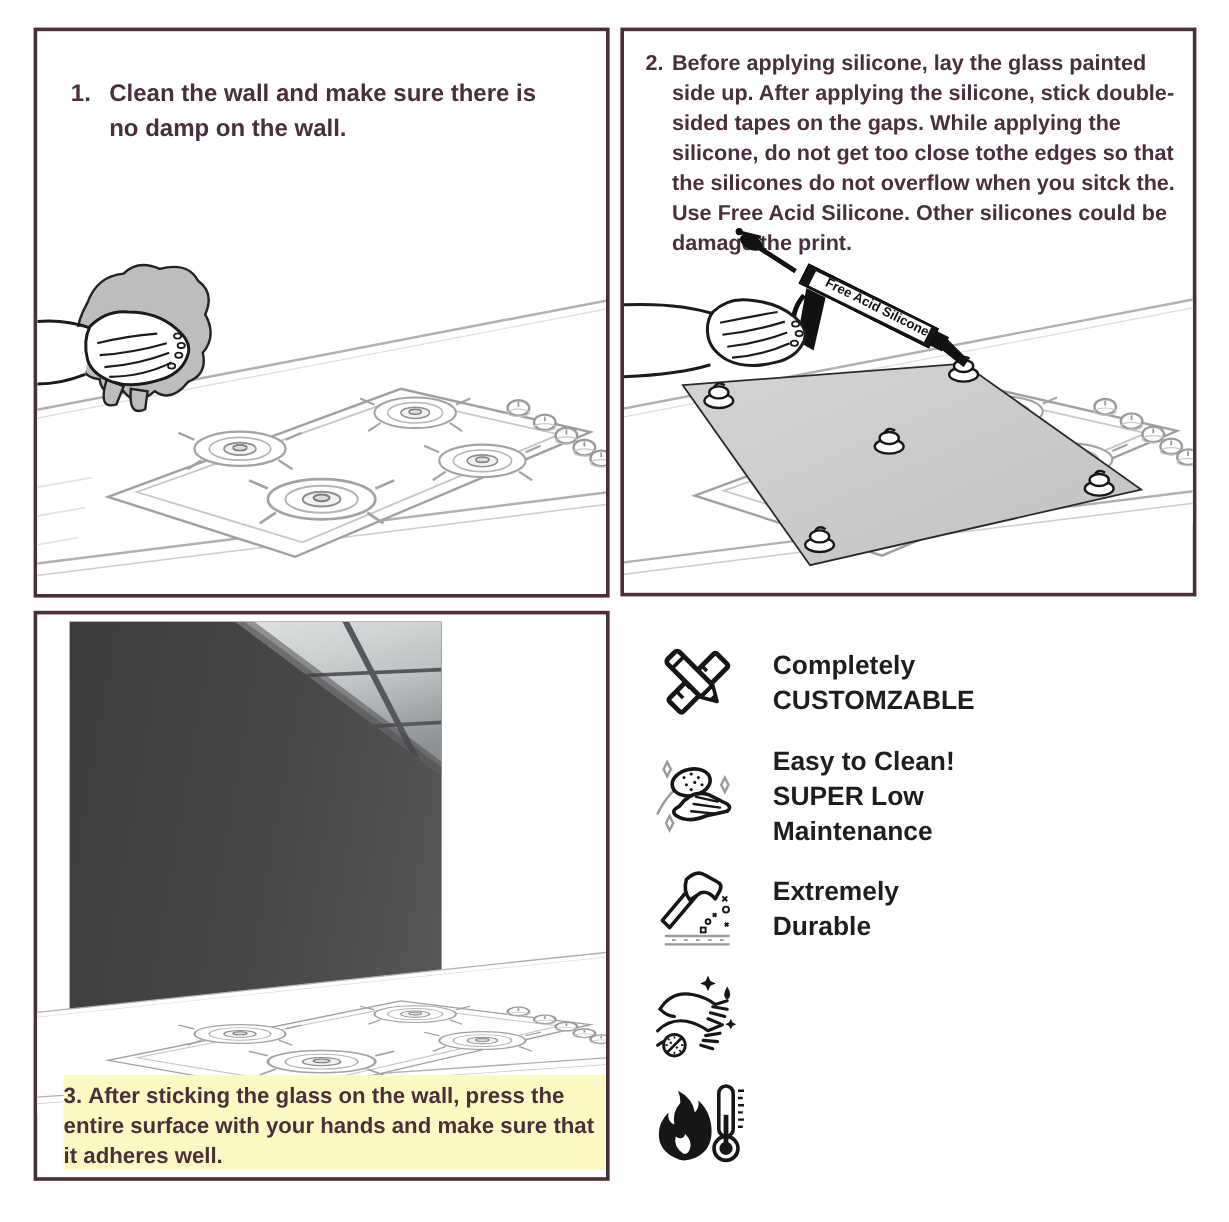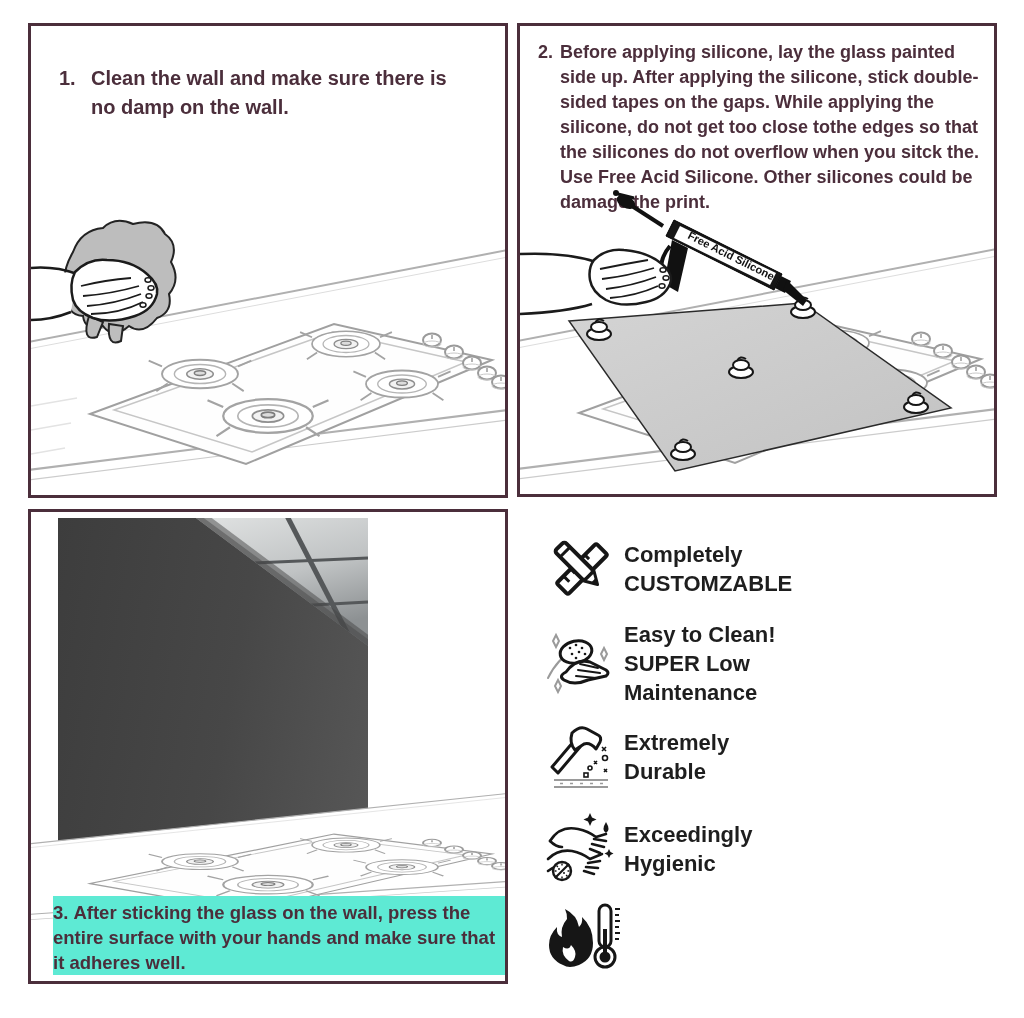--- a/index.html
+++ b/index.html
@@ -17,36 +17,36 @@
   #panel3{left:28px;top:509px;width:480px;height:475px;}
   .step{
     position:absolute;color:#4b2e3b;font-weight:bold;display:flex;
   }
   .step .num{flex:0 0 auto;}
   #panel1 .step{left:28px;top:38px;width:408px;font-size:20px;line-height:29px;}
   #panel1 .num{width:32px;}
   #panel2 .step{left:18px;top:14px;width:445px;font-size:18px;line-height:25px;}
   #panel2 .num{width:22px;}
   #panel3 .step{left:22px;top:384px;width:452px;font-size:18.5px;line-height:25px;
-    display:block;background:#5eead4;padding-top:4px;z-index:5;}
+    display:block;background:#fef9c3;padding-top:4px;z-index:5;}
   #panel3 .num{margin-right:5px;}
   .illus{position:absolute;left:0;}
   #illus1{top:190px;width:474px;height:280px;}
   #illus2{top:160px;width:474px;height:305px;}
   #glass3{
     position:absolute;left:27px;top:6px;width:310px;height:333px;
     background:linear-gradient(100deg,#3d3d3d 0%,#474747 55%,#575757 100%);
     z-index:1;
   }
   #stove3{position:absolute;left:0;top:0;width:474px;height:475px;z-index:2;}
   #features{position:absolute;left:540px;top:533px;width:470px;height:460px;}
   .feature-row{position:absolute;left:0;display:flex;align-items:center;width:470px;}
   .f-icon{flex:0 0 84px;display:flex;justify-content:center;align-items:center;}
   .f-label{
-    font-size:22px;font-weight:bold;line-height:29px;
+    margin-left:20px;font-size:22px;font-weight:bold;line-height:29px;
     color:#1e1e1e;white-space:pre-line;
   }
 </style>
 </head>
 <body>
 
 <svg width="0" height="0" style="position:absolute">
   <defs>
     <g id="blob">
       <ellipse cx="0" cy="6" rx="12" ry="6" fill="#fff" stroke="#161616" stroke-width="2"></ellipse>
@@ -275,22 +275,20 @@
         <path d="M63,36 L64.5,39 L67.5,40.5 L64.5,42 L63,45 L61.5,42 L58.5,40.5 L61.5,39 Z" fill="#161616"></path>
         <g stroke="#161616" fill="#fff">
           <circle cx="16" cy="58" r="9" stroke-width="2.4"></circle>
           <path d="M16,50.5 v2 M16,63.5 v2 M8.5,58 h2 M21.5,58 h2 M10.5,52.5 l1.4,1.4 M20.1,62.1 l1.4,1.4 M21.5,52.5 l-1.4,1.4 M11.9,62.1 l-1.4,1.4" stroke-width="1.4" fill="none"></path>
           <path d="M9,65 L23,51" stroke-width="2.2" fill="none"></path>
           <circle cx="13" cy="56" r="1" fill="#161616" stroke="none"></circle>
           <circle cx="18" cy="60" r="1" fill="#161616" stroke="none"></circle>
         </g>
       </svg>
     </div>
-    <div class="f-label">Exceedingly
-Hygienic</div>
   </div>
 
   <div class="feature-row" style="top:368px">
     <div class="f-icon">
       <svg width="78" height="74" viewBox="0 0 78 74">
         <path d="M20,64 Q6,58 6,44 Q6,34 14,26 Q13,34 19,36 Q17,26 24,18 Q24,12 22,8
                  Q34,14 36,26 Q40,22 39,16 Q50,26 50,42 Q50,58 36,64 Q26,68 20,64 Z" fill="#161616"></path>
         <path d="M26,60 Q18,54 20,46 Q26,50 28,44 Q34,50 32,56 Q30,62 26,60 Z" fill="#fff"></path>
         <g transform="translate(50,2)">
           <rect x="6" y="2" width="12" height="42" rx="6" fill="#fff" stroke="#161616" stroke-width="3"></rect>

